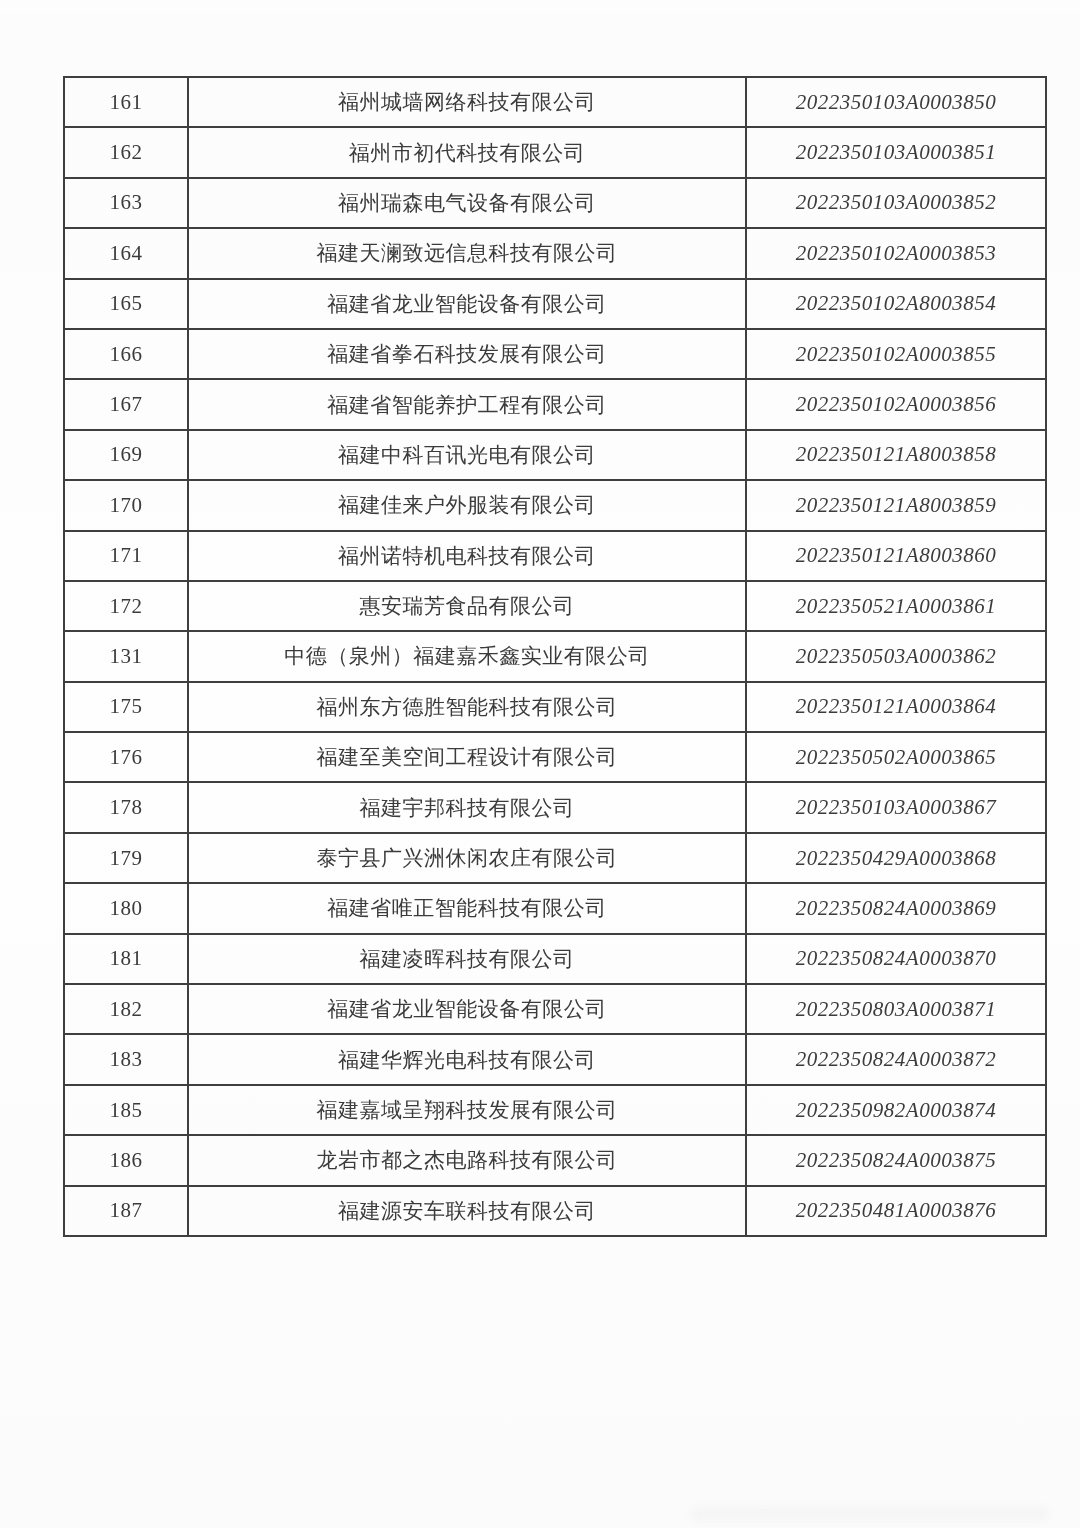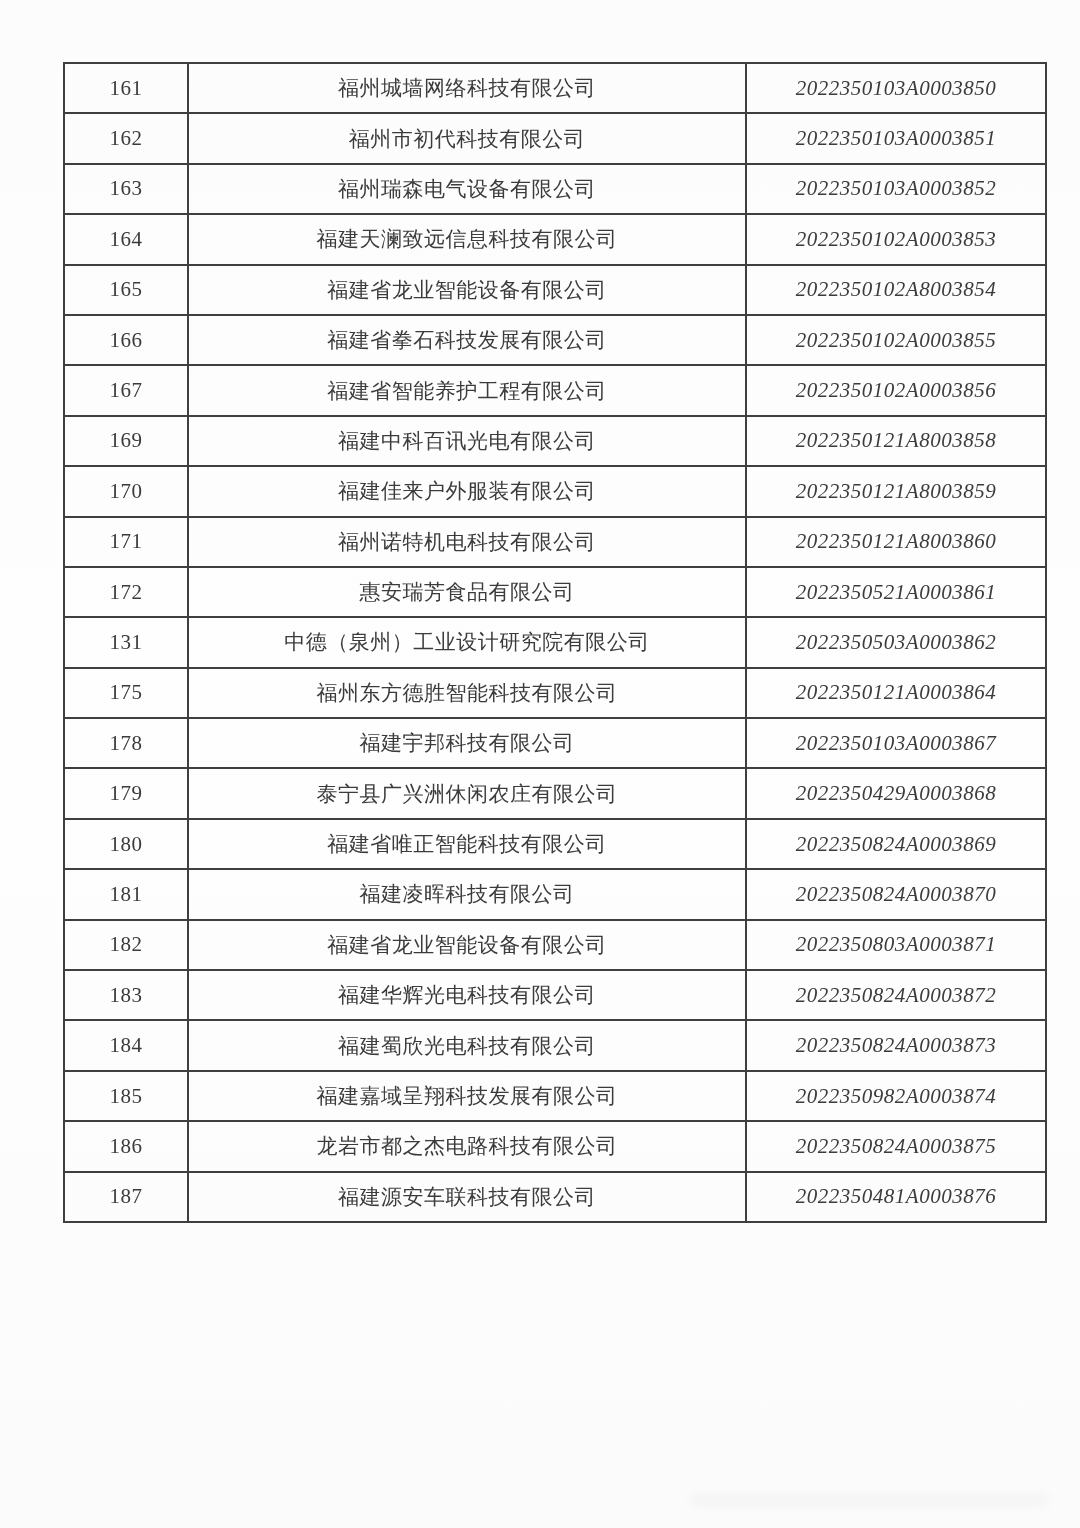--- a/index.html
+++ b/index.html
@@ -11,20 +11,21 @@
     height: 1528px;
     position: relative;
     background: #fdfdfd;
     font-family: "Liberation Serif", "DejaVu Serif", serif;
     overflow: hidden;
   }
   .page {
     position: absolute;
     inset: 0;
     background: linear-gradient(180deg, #fcfcfc 0%, #fefefe 50%, #fbfbfb 100%);
+    margin-top: 14px;
   }
   table.reg-table {
     position: absolute;
     left: 63px;
     top: 62px;
     width: 952px;
     border-collapse: collapse;
     table-layout: fixed;
   }
   table.reg-table td {
@@ -110,27 +111,32 @@
           <td class="col-name">福州诺特机电科技有限公司</td>
           <td class="col-code">2022350121A8003860</td>
         </tr>
         <tr>
           <td class="col-index">172</td>
           <td class="col-name">惠安瑞芳食品有限公司</td>
           <td class="col-code">2022350521A0003861</td>
         </tr>
         <tr>
           <td class="col-index">131</td>
-          <td class="col-name">中德（泉州）工业设计研究院有限公司</td>
+          <td class="col-name">中德（泉州）福建嘉禾鑫实业有限公司</td>
           <td class="col-code">2022350503A0003862</td>
         </tr>
         <tr>
           <td class="col-index">175</td>
           <td class="col-name">福州东方德胜智能科技有限公司</td>
           <td class="col-code">2022350121A0003864</td>
+        </tr>
+        <tr>
+          <td class="col-index">176</td>
+          <td class="col-name">福建至美空间工程设计有限公司</td>
+          <td class="col-code">2022350502A0003865</td>
         </tr>
         <tr>
           <td class="col-index">178</td>
           <td class="col-name">福建宇邦科技有限公司</td>
           <td class="col-code">2022350103A0003867</td>
         </tr>
         <tr>
           <td class="col-index">179</td>
           <td class="col-name">泰宁县广兴洲休闲农庄有限公司</td>
           <td class="col-code">2022350429A0003868</td>
@@ -149,25 +155,20 @@
           <td class="col-index">182</td>
           <td class="col-name">福建省龙业智能设备有限公司</td>
           <td class="col-code">2022350803A0003871</td>
         </tr>
         <tr>
           <td class="col-index">183</td>
           <td class="col-name">福建华辉光电科技有限公司</td>
           <td class="col-code">2022350824A0003872</td>
         </tr>
         <tr>
-          <td class="col-index">184</td>
-          <td class="col-name">福建蜀欣光电科技有限公司</td>
-          <td class="col-code">2022350824A0003873</td>
-        </tr>
-        <tr>
           <td class="col-index">185</td>
           <td class="col-name">福建嘉域呈翔科技发展有限公司</td>
           <td class="col-code">2022350982A0003874</td>
         </tr>
         <tr>
           <td class="col-index">186</td>
           <td class="col-name">龙岩市都之杰电路科技有限公司</td>
           <td class="col-code">2022350824A0003875</td>
         </tr>
         <tr>

